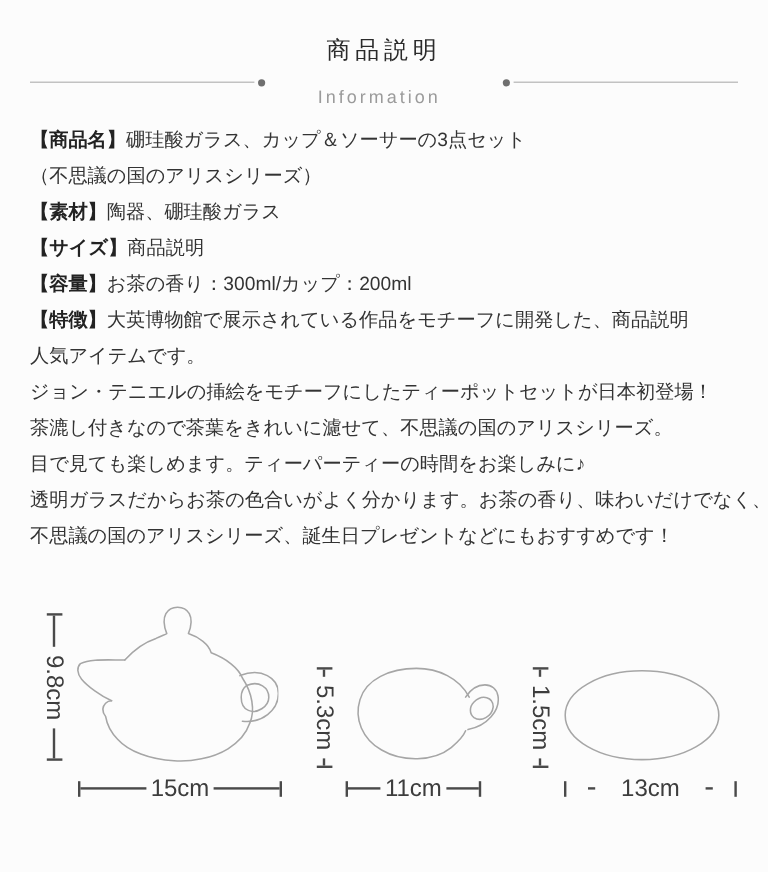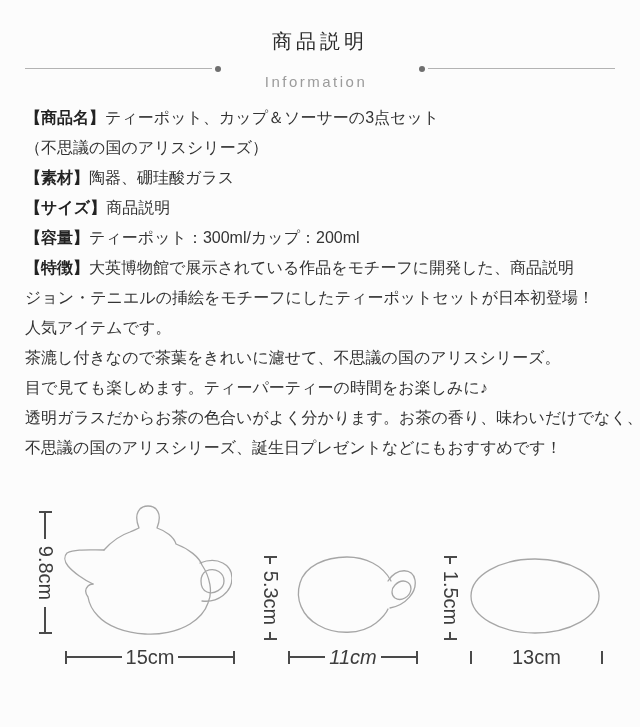--- a/index.html
+++ b/index.html
@@ -71,28 +71,28 @@
     <div class="rule"></div>
     <div class="dot"></div>
   </div>
   <div class="deco deco-right">
     <div class="dot"></div>
     <div class="rule"></div>
   </div>
   <div class="page-subtitle">Information</div>
 
   <div class="description">
-    <div class="desc-line"><span class="lbl">【商品名】</span><span>ティーポット、カップ＆ソーサーの3点セット</span></div>
+    <div class="desc-line"><span class="lbl">【商品名】</span><span>硼珪酸ガラス、カップ＆ソーサーの3点セット</span></div>
     <div class="desc-line"><span class="lbl"></span><span>（不思議の国のアリスシリーズ）</span></div>
     <div class="desc-line"><span class="lbl">【素材】</span><span>陶器、硼珪酸ガラス</span></div>
     <div class="desc-line"><span class="lbl">【サイズ】</span><span>商品説明</span></div>
-    <div class="desc-line"><span class="lbl">【容量】</span><span>ティーポット：300ml/カップ：200ml</span></div>
+    <div class="desc-line"><span class="lbl">【容量】</span><span>お茶の香り：300ml/カップ：200ml</span></div>
     <div class="desc-line"><span class="lbl">【特徴】</span><span>大英博物館で展示されている作品をモチーフに開発した、商品説明</span></div>
+    <div class="desc-line"><span class="lbl"></span><span>人気アイテムです。</span></div>
     <div class="desc-line"><span class="lbl"></span><span>ジョン・テニエルの挿絵をモチーフにしたティーポットセットが日本初登場！</span></div>
-    <div class="desc-line"><span class="lbl"></span><span>人気アイテムです。</span></div>
     <div class="desc-line"><span class="lbl"></span><span>茶漉し付きなので茶葉をきれいに濾せて、不思議の国のアリスシリーズ。</span></div>
     <div class="desc-line"><span class="lbl"></span><span>目で見ても楽しめます。ティーパーティーの時間をお楽しみに♪</span></div>
     <div class="desc-line"><span class="lbl"></span><span>透明ガラスだからお茶の色合いがよく分かります。お茶の香り、味わいだけでなく、</span></div>
     <div class="desc-line"><span class="lbl"></span><span>不思議の国のアリスシリーズ、誕生日プレゼントなどにもおすすめです！</span></div>
   </div>
 
   <div class="vdim" style="left:37px;top:511px;height:123px;">
     <div class="cap"></div>
     <div class="stub"></div>
     <div class="vlabel">
@@ -130,21 +130,21 @@
   </div>
 
   <div class="drawing" style="left:286px;top:552px;">
     <svg width="130" height="86" viewBox="0 0 130 86" fill="none" stroke="#a6a6a6" stroke-width="1.3" stroke-linecap="round" stroke-linejoin="round">
       <path d="M 105 29 C 97 13 79 5 61 5 C 39 5 19 14 14 31 C 9 47 16 64 32 73 C 49 83 75 83 90 71 C 96 66 100 62 102 57"></path>
       <path d="M 102 29 C 111 15 127 16 129 28 C 131 40 120 53 104 56"></path>
       <path d="M 109 33 C 116 26 125 29 125 37 C 124 45 115 50 109 46 C 105 43 105 37 109 33 Z"></path>
     </svg>
   </div>
 
-  <div class="hdim" style="left:288px;top:650px;width:130px;font-style:italic;">
+  <div class="hdim" style="left:288px;top:650px;width:113px;">
     <div class="cap"></div>
     <div class="seg"></div>
     <div class="hlabel">11cm</div>
     <div class="seg"></div>
     <div class="cap"></div>
   </div>
 
   <div class="vdim" style="left:442px;top:556px;height:84px;">
     <div class="cap"></div>
     <div class="stub"></div>
@@ -154,21 +154,21 @@
     <div class="stub"></div>
     <div class="cap"></div>
   </div>
 
   <div class="drawing" style="left:468px;top:556px;">
     <svg width="134" height="80" viewBox="0 0 134 80" fill="none" stroke="#a6a6a6" stroke-width="1.3">
       <ellipse cx="67" cy="40" rx="64" ry="37"></ellipse>
     </svg>
   </div>
 
-  <div class="hdim" style="left:470px;top:650px;width:132px;gap:18px;">
+  <div class="hdim" style="left:470px;top:650px;width:144px;gap:18px;">
     <div class="cap"></div>
     <div class="seg"></div>
     <div class="hlabel">13cm</div>
     <div class="seg"></div>
     <div class="cap"></div>
   </div>
 
 </div>
 
 </body></html>

